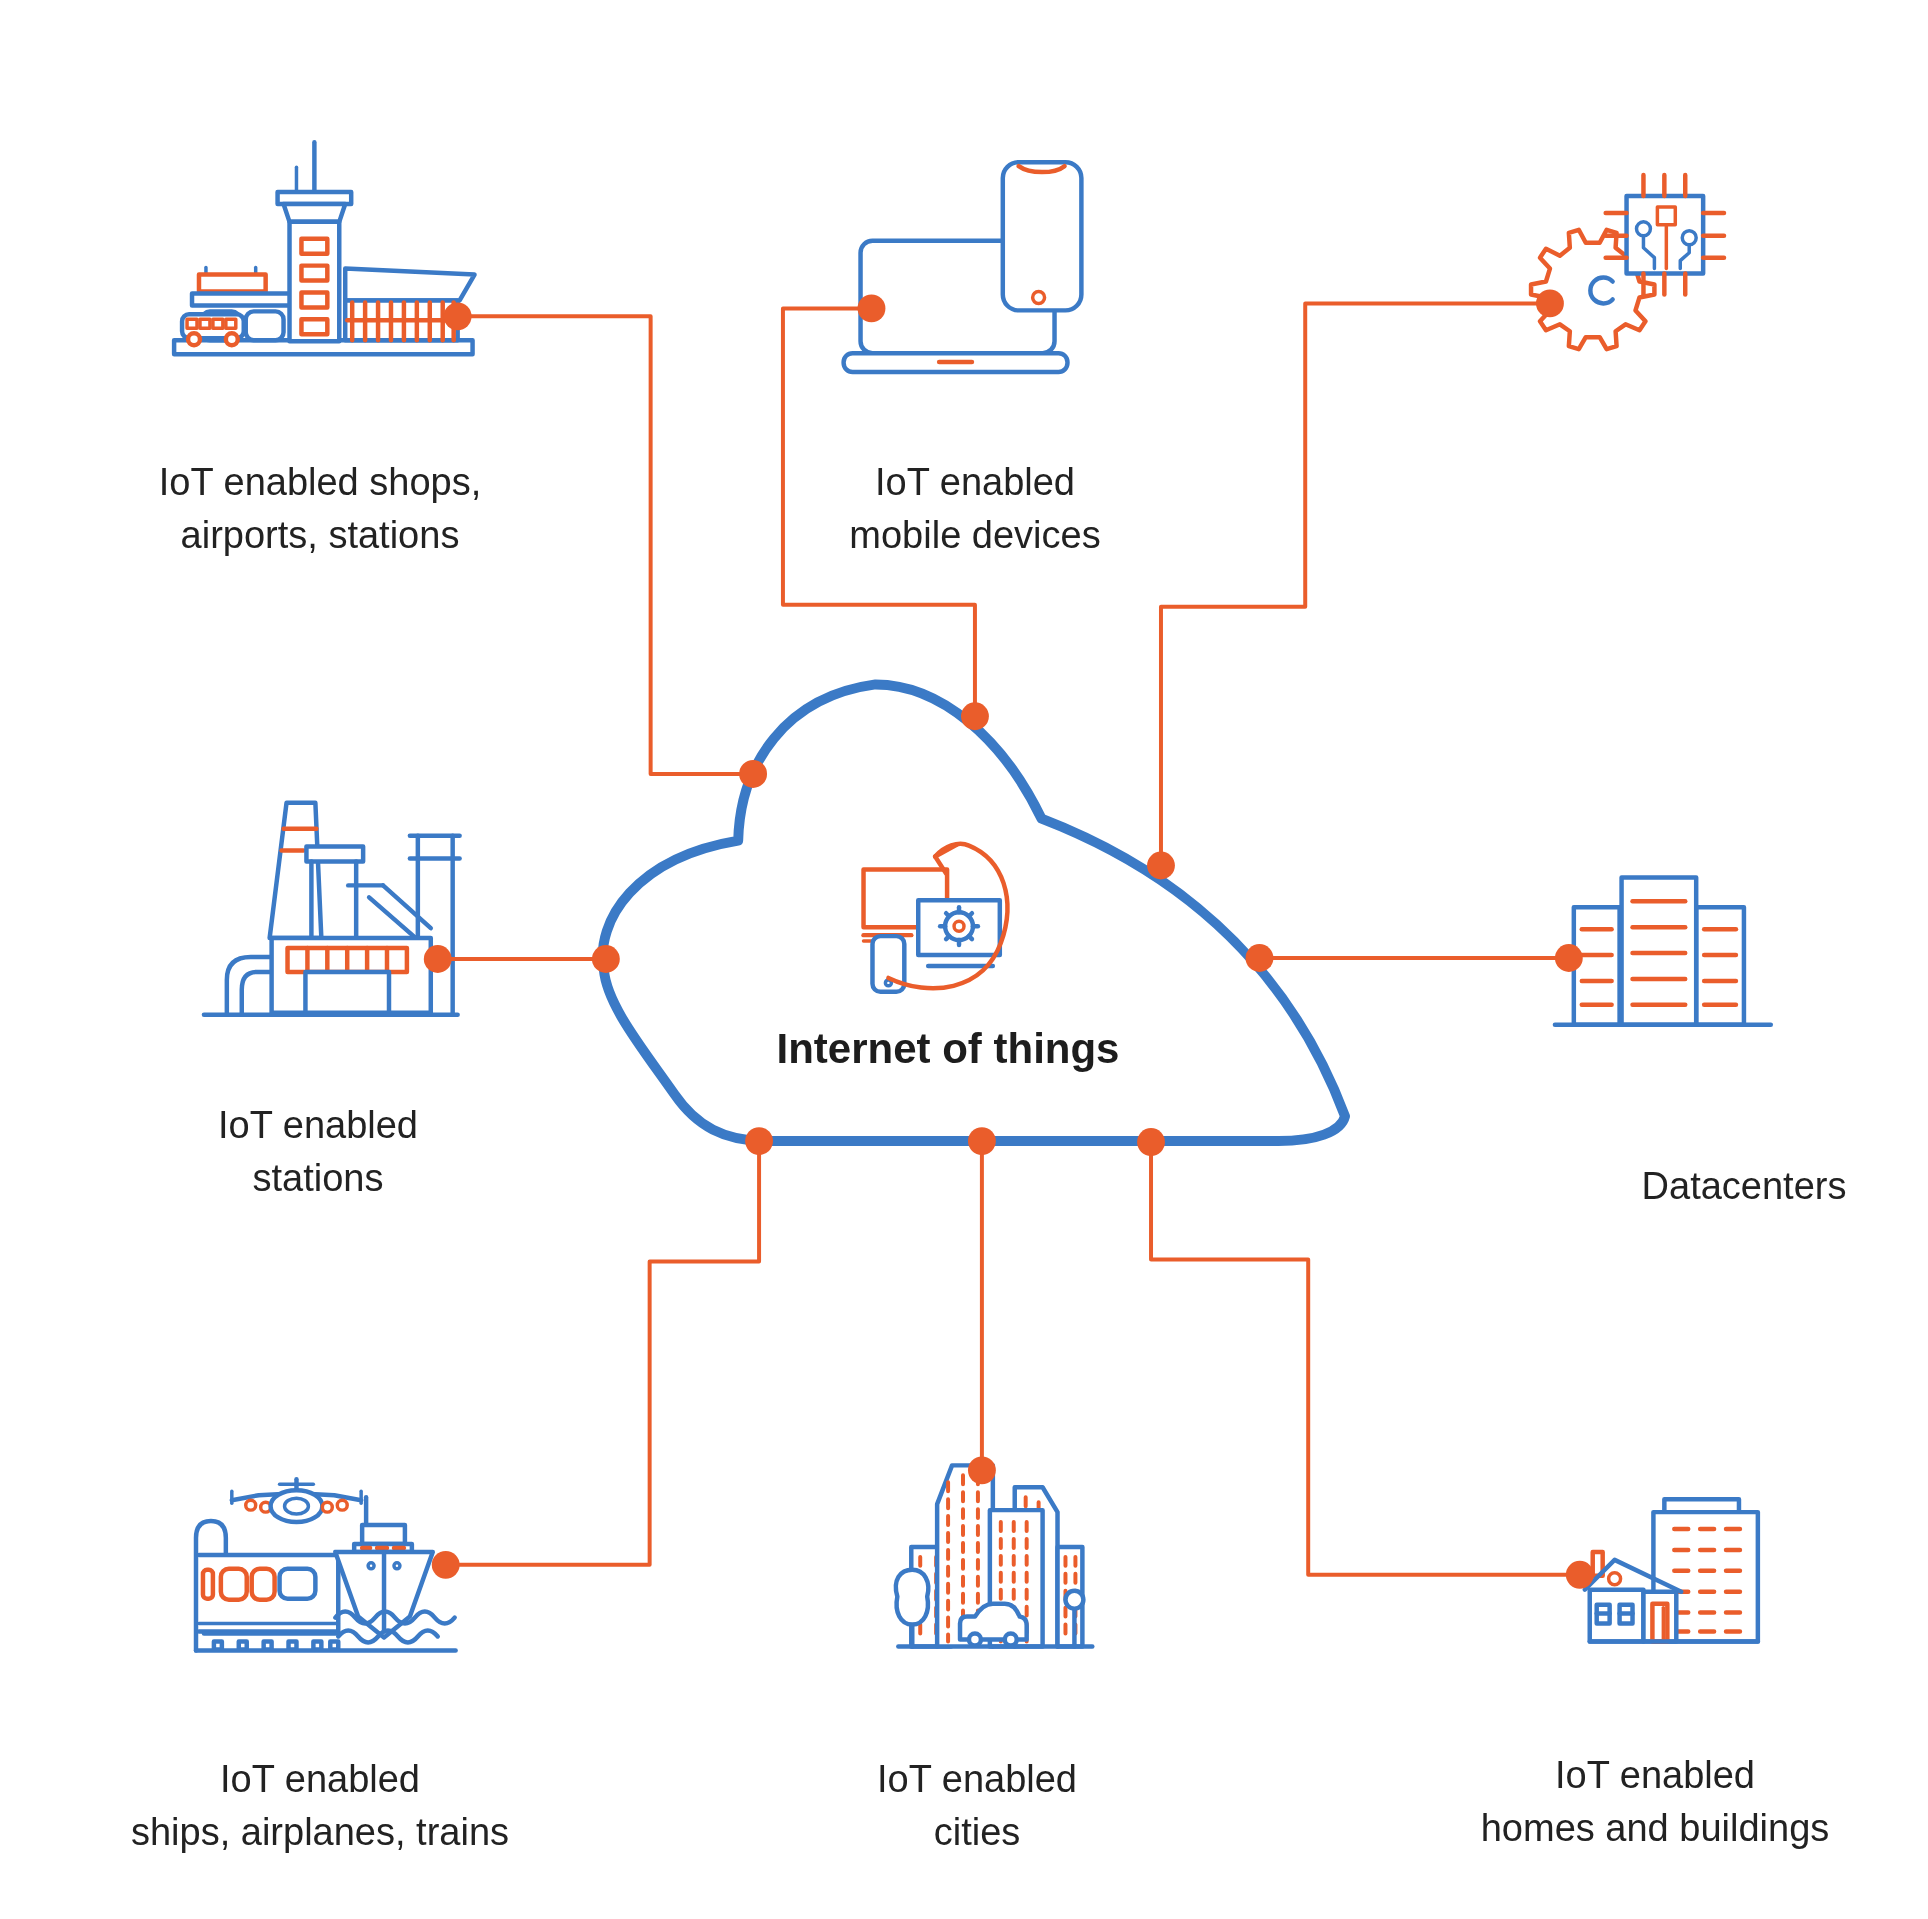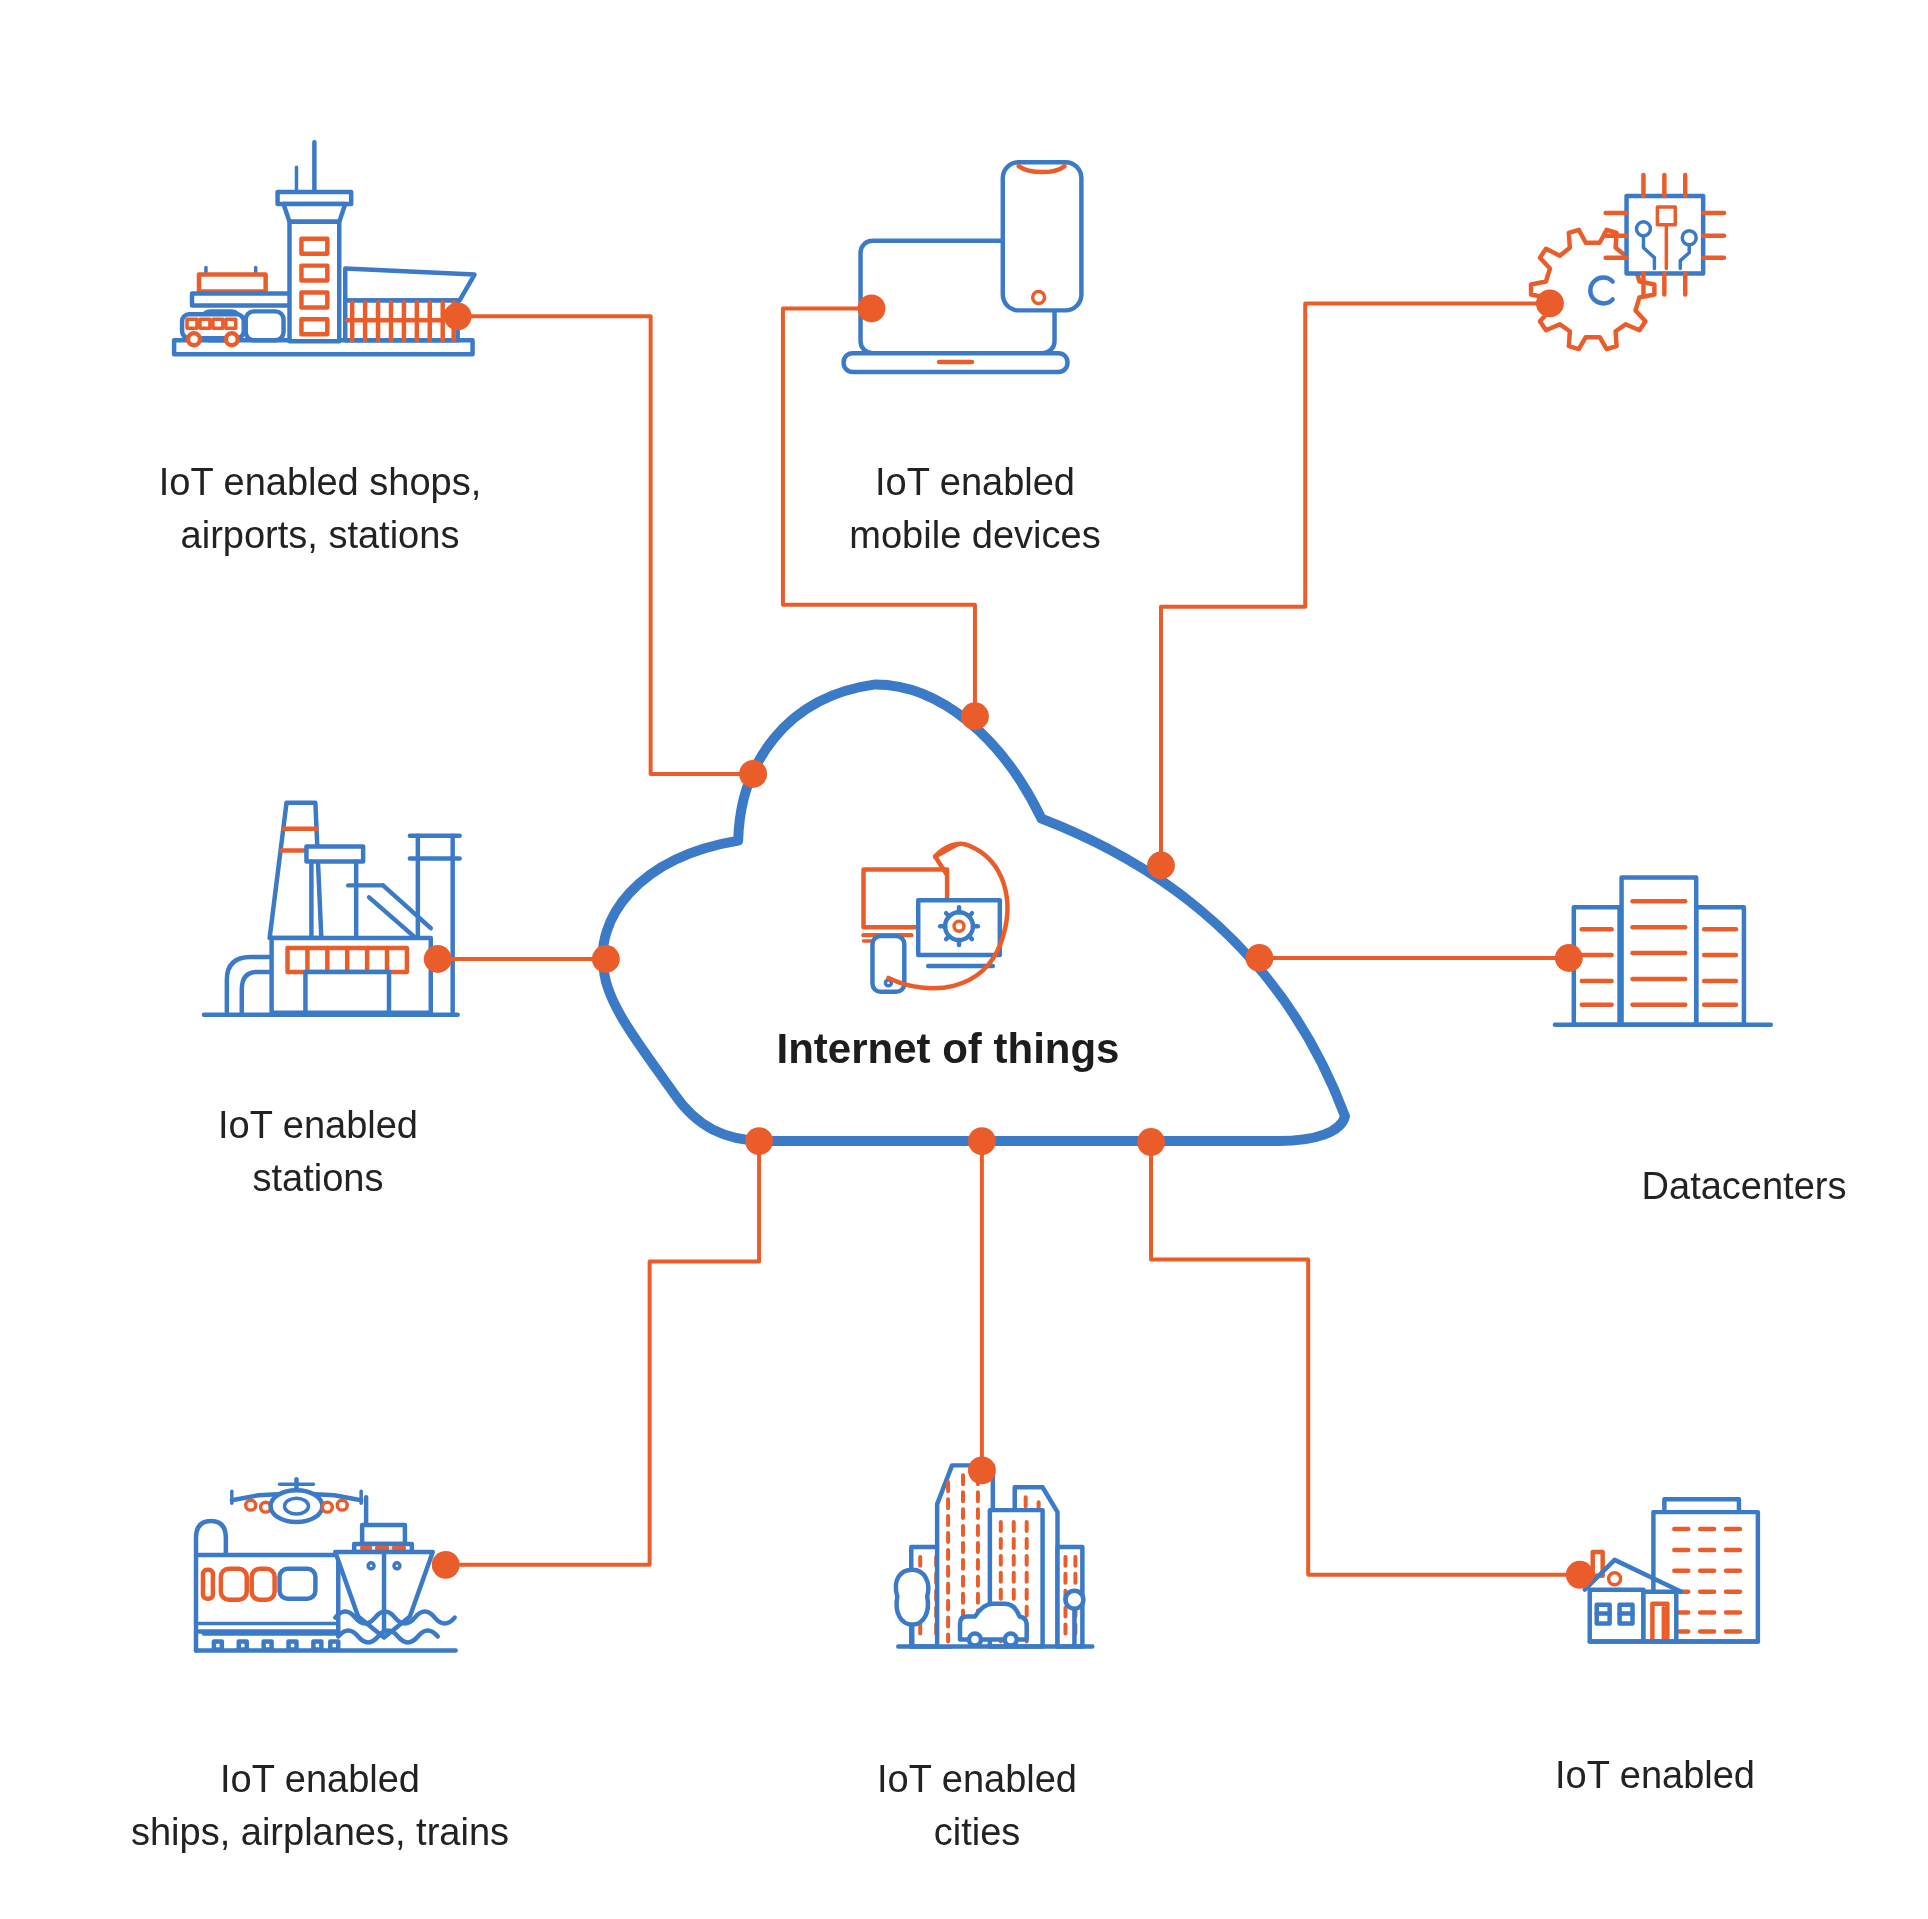--- a/index.html
+++ b/index.html
@@ -383,16 +383,17 @@
     <span>ships, airplanes, trains</span>
   </div>
 
   <div class="label" style="left:977px;top:1753px;">
     <span>IoT enabled</span>
     <span>cities</span>
   </div>
 
   <div class="label" style="left:1655px;top:1749px;">
     <span>IoT enabled</span>
+    <span>homes and buildings</span>
   </div>
 
 </div>
 
 
 </body></html>

